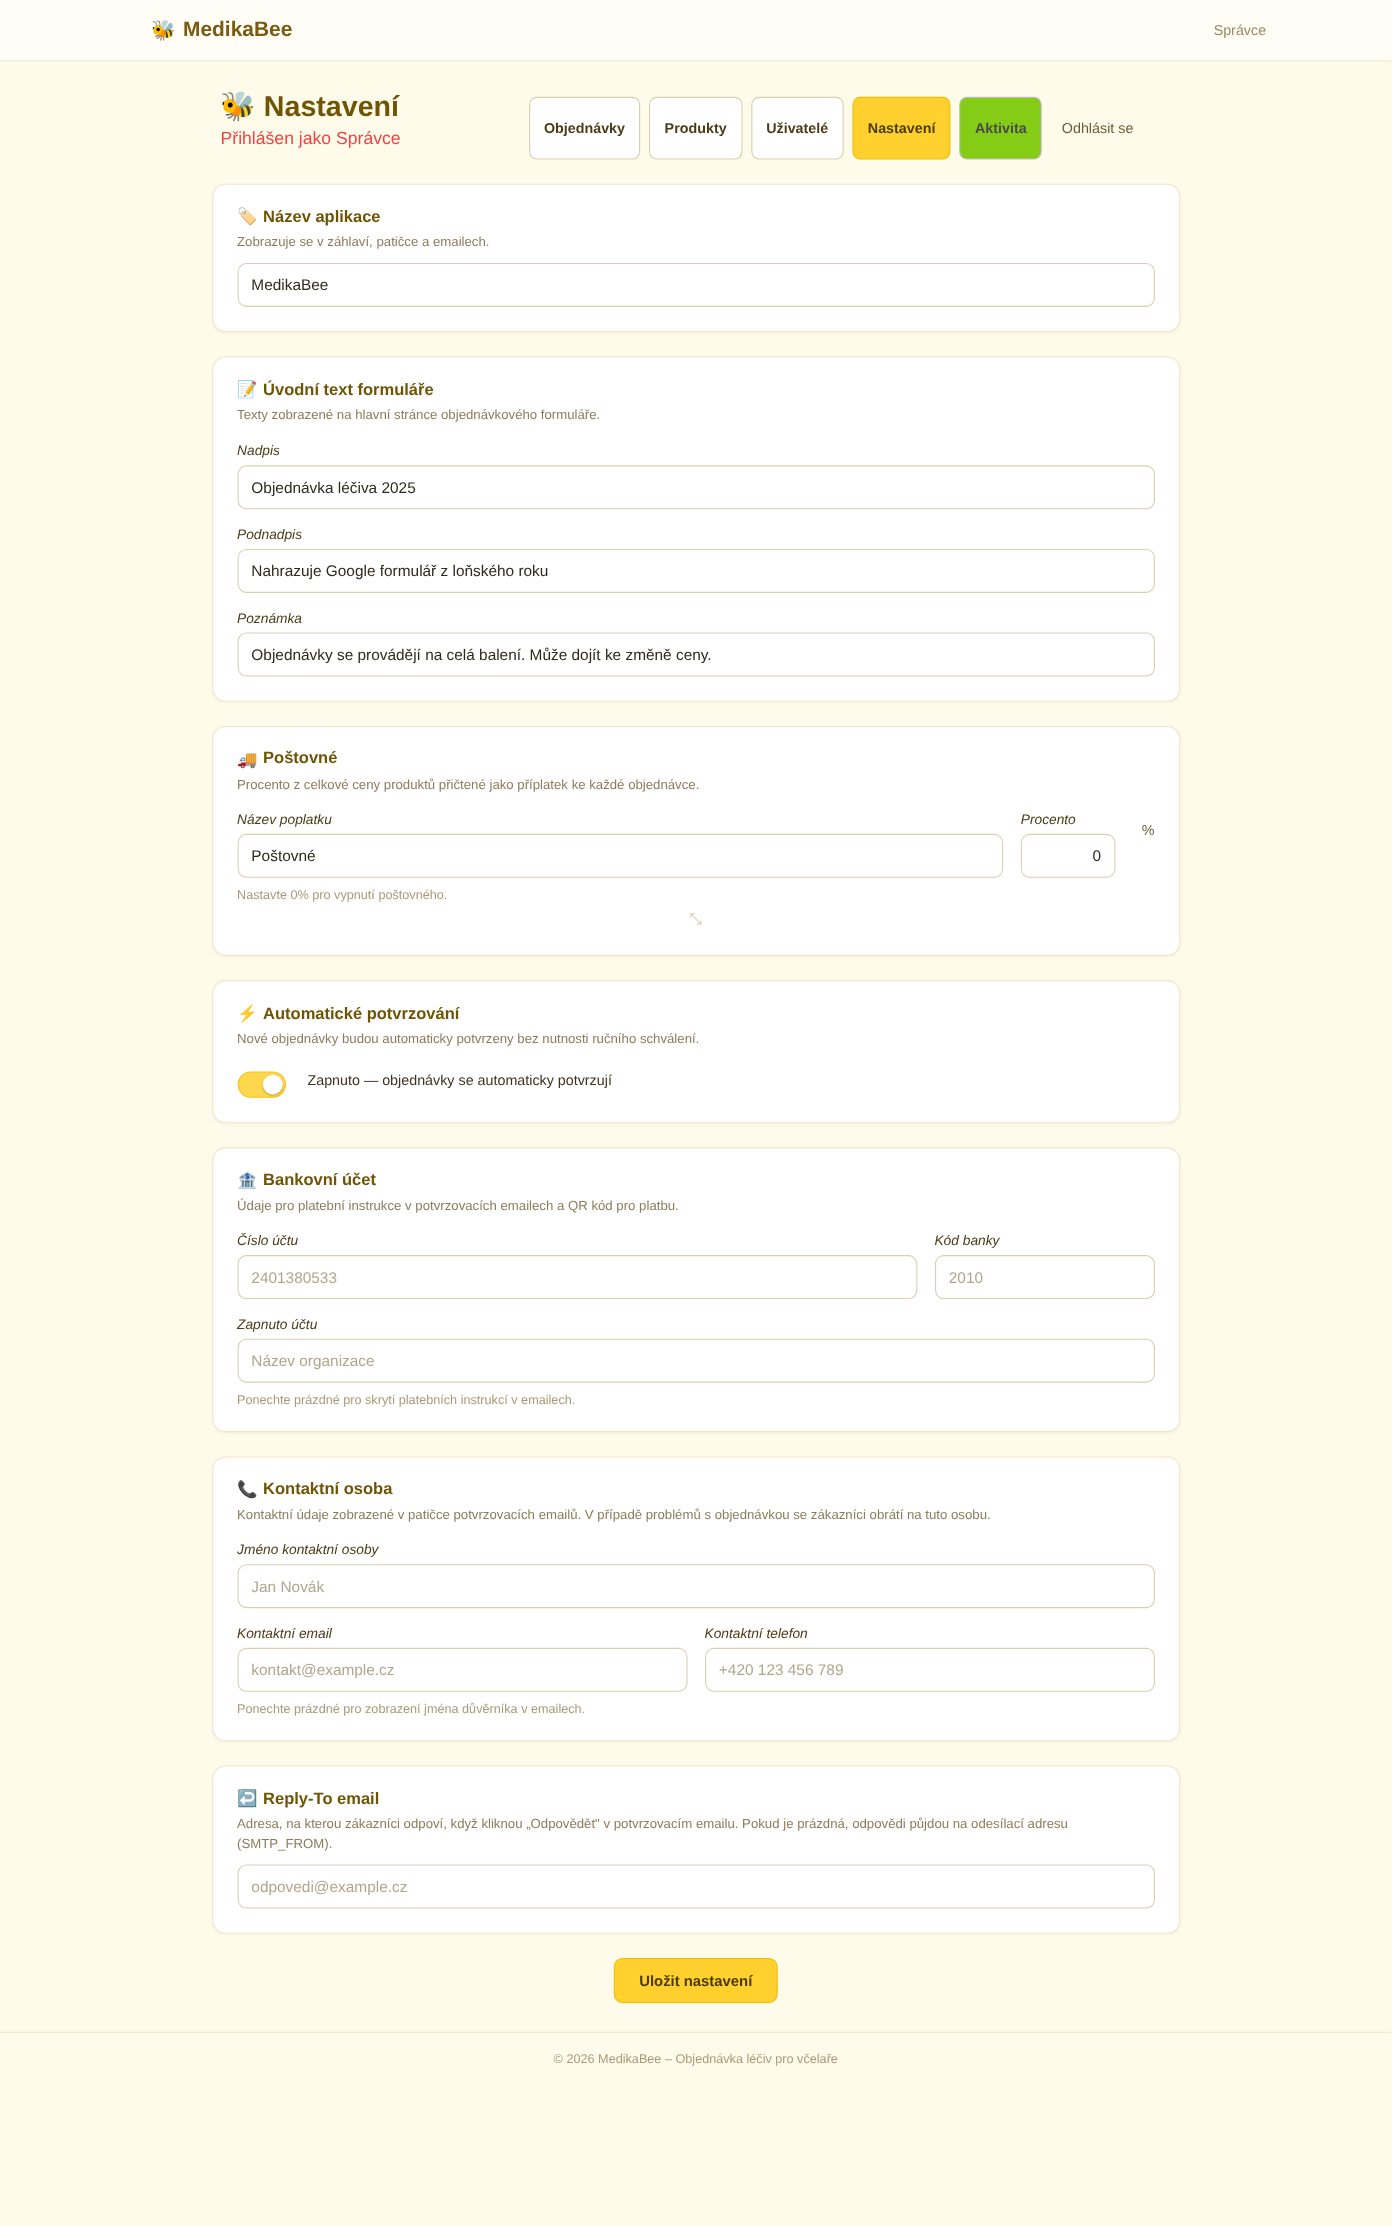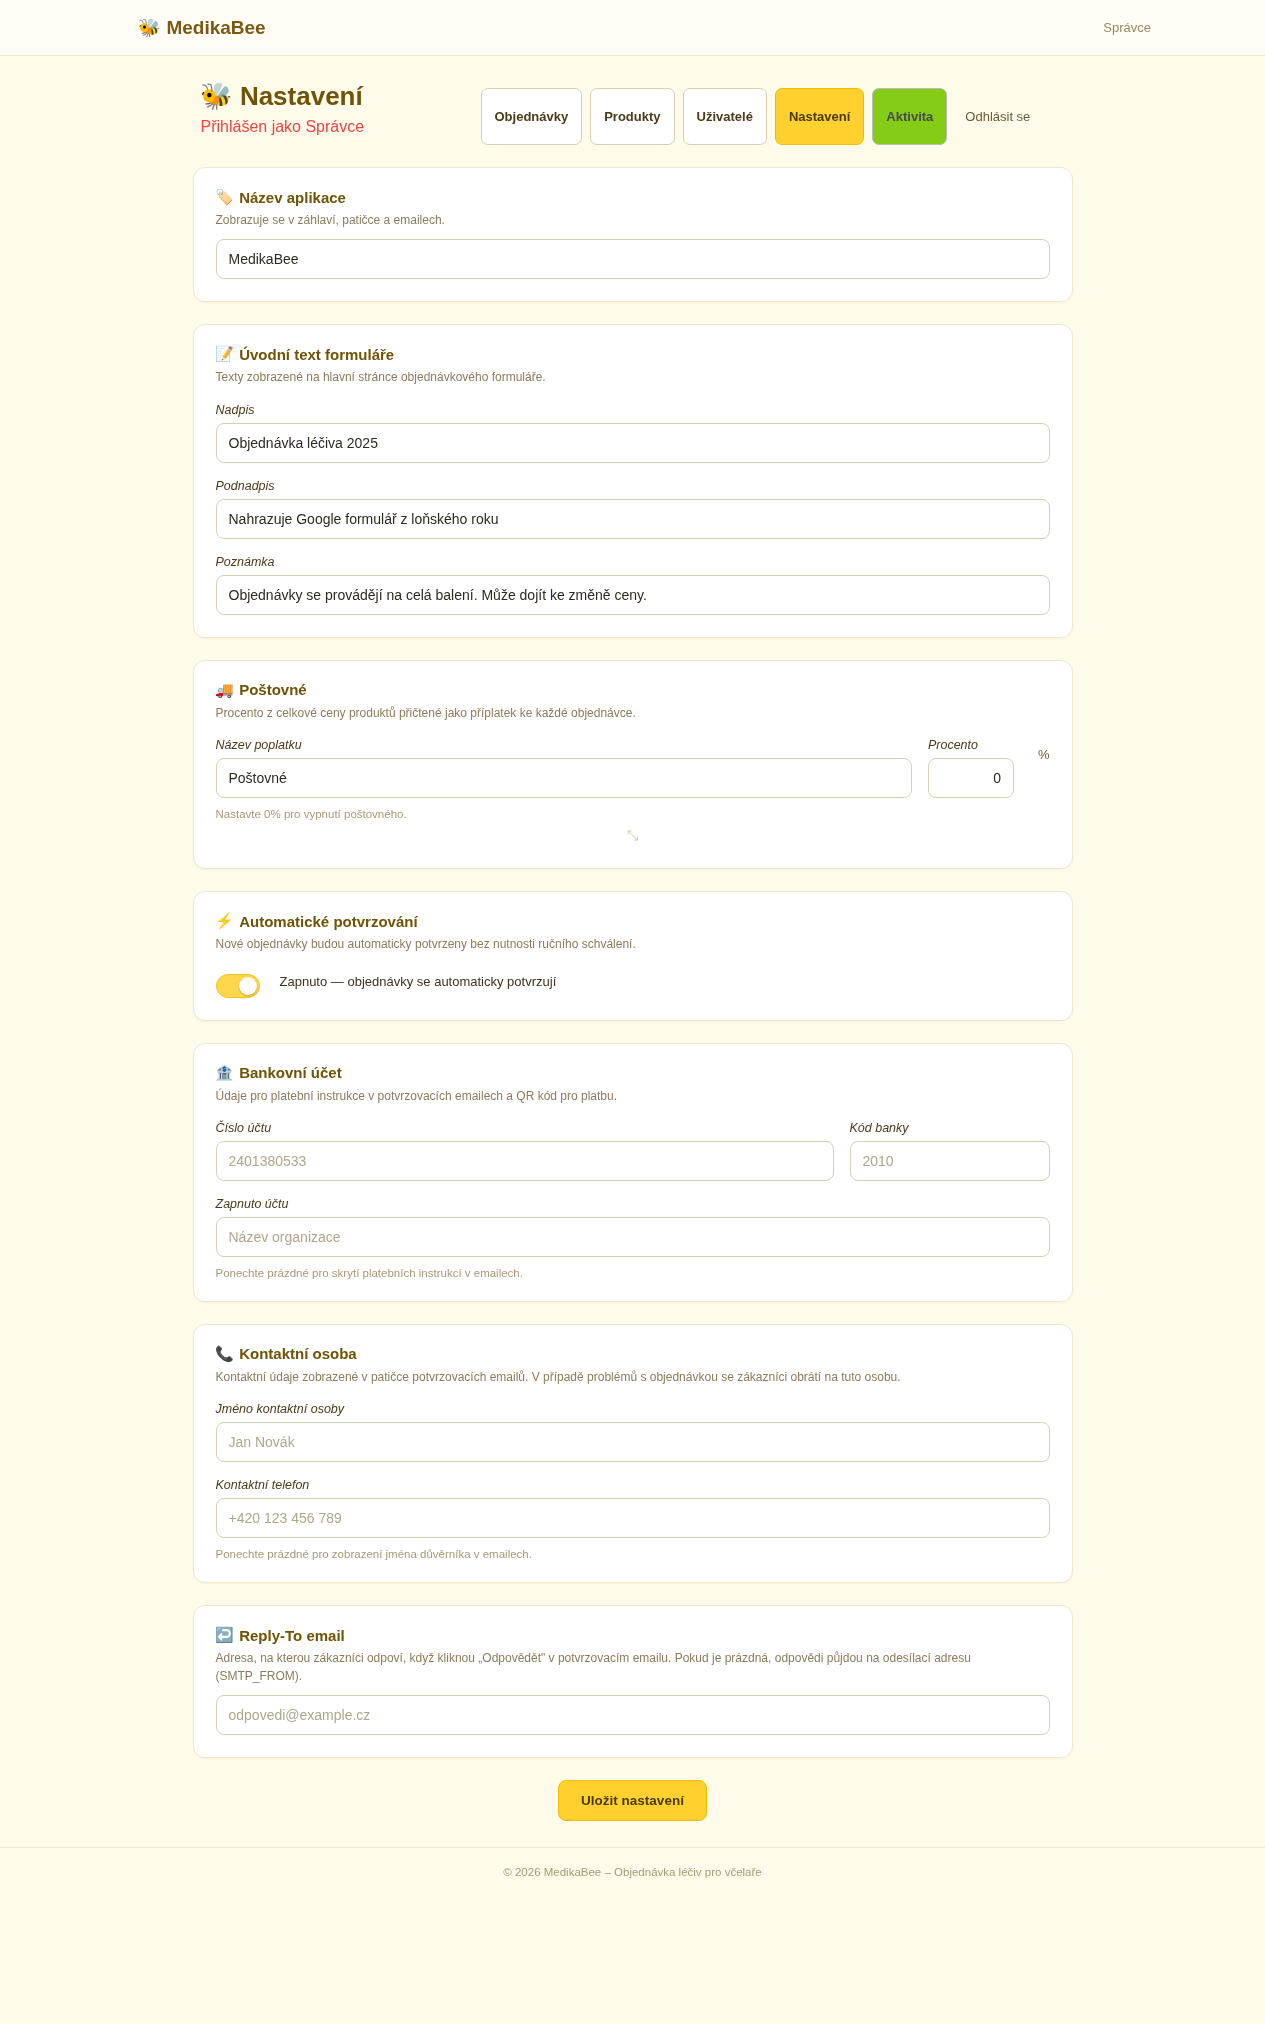--- a/index.html
+++ b/index.html
@@ -297,20 +297,24 @@
         <span>📞</span>
         <span>Kontaktní osoba</span>
       </div>
       <div class="card-desc">Kontaktní údaje zobrazené v patičce potvrzovacích emailů. V případě problémů s objednávkou se zákazníci obrátí na tuto osobu.</div>
 
       <div class="field-label">Jméno kontaktní osoby</div>
       <input class="txt" type="text" placeholder="Jan Novák" style="">
 
       <div class="row2">
         <div class="col-grow">
+          <div class="field-label">Kontaktní email</div>
+          <input class="txt" type="text" placeholder="kontakt@example.cz" style="">
+        </div>
+        <div class="col-grow">
           <div class="field-label">Kontaktní telefon</div>
           <input class="txt" type="text" placeholder="+420 123 456 789" style="">
         </div>
       </div>
 
       <div class="hint">Ponechte prázdné pro zobrazení jména důvěrníka v emailech.</div>
     </div>
 
     <div class="card">
       <div class="card-title">

